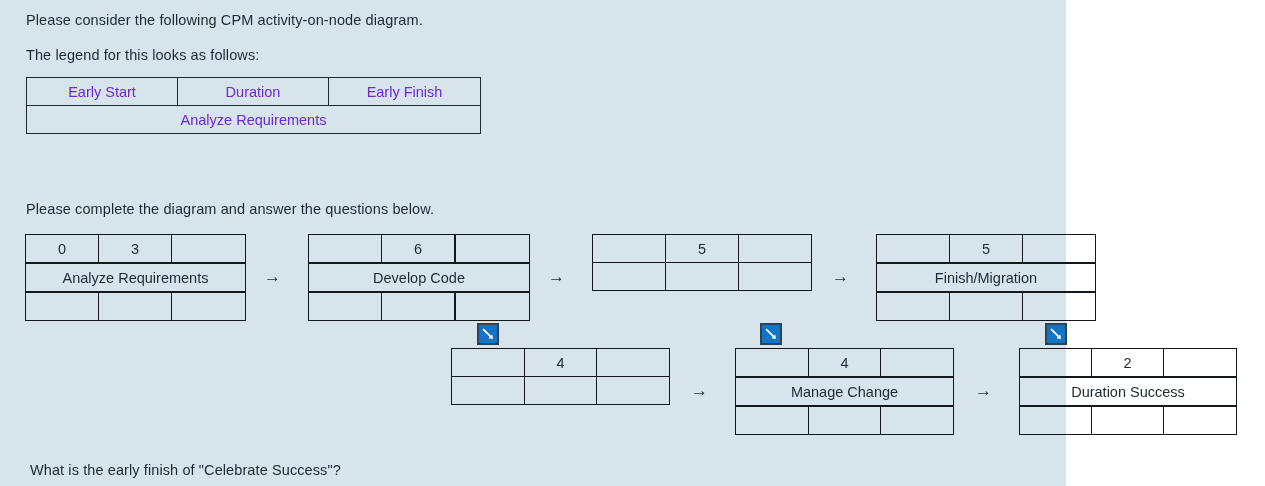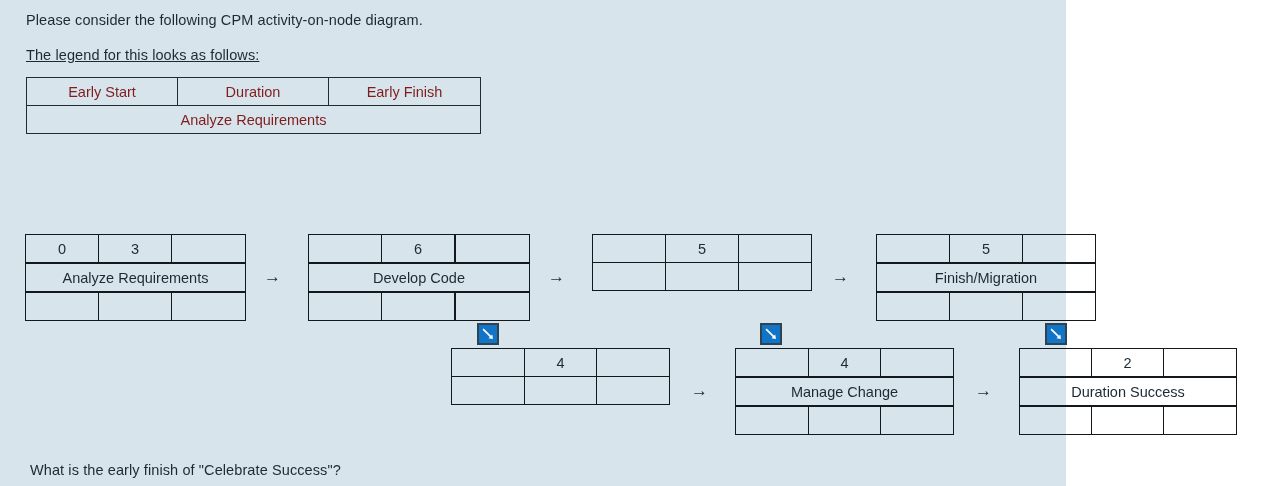--- a/index.html
+++ b/index.html
@@ -38,21 +38,21 @@
     width: 451px;
     border-collapse: collapse;
     table-layout: fixed;
   }
   .legend td {
     border: 1px solid #222a2e;
     height: 27px;
     text-align: center;
     vertical-align: middle;
     font-size: 14.5px;
-    color: #7f1d1d;
+    color: #6d28d9;
     padding: 0;
   }
 
   
   .node {
     position: absolute;
     border-collapse: collapse;
     table-layout: fixed;
   }
   .node td {
@@ -96,35 +96,36 @@
     width: 100%;
     height: 100%;
   }
 </style>
 </head>
 <body>
 
 <div id="page">
 
   <div class="prose" style="left:26px; top:12px;">Please consider the following CPM activity-on-node diagram.</div>
-  <div class="prose" style="left:26px; top:47px;text-decoration:underline;">The legend for this looks as follows:</div>
+  <div class="prose" style="left:26px; top:47px;">The legend for this looks as follows:</div>
 
   <table class="legend">
     <tbody>
         <tr>
       <td style="width:150px;">Early Start</td>
       <td style="width:150px;">Duration</td>
       <td style="width:151px;text-align:center;">Early Finish</td>
     </tr>
     <tr>
       <td colspan="3">Analyze Requirements</td>
     </tr>
   </tbody>
     </table>
 
+  <div class="prose" style="left:26px; top:201px;">Please complete the diagram and answer the questions below.</div>
 
   <table class="node" style="left:25px; top:234px; width:217px;">
     <tbody>
         <tr>
       <td style="width:72px;">0</td>
       <td style="width:72px;">3</td>
       <td style="width:73px;"></td>
     </tr>
     <tr class="mid">
       <td colspan="3">Analyze Requirements</td>

